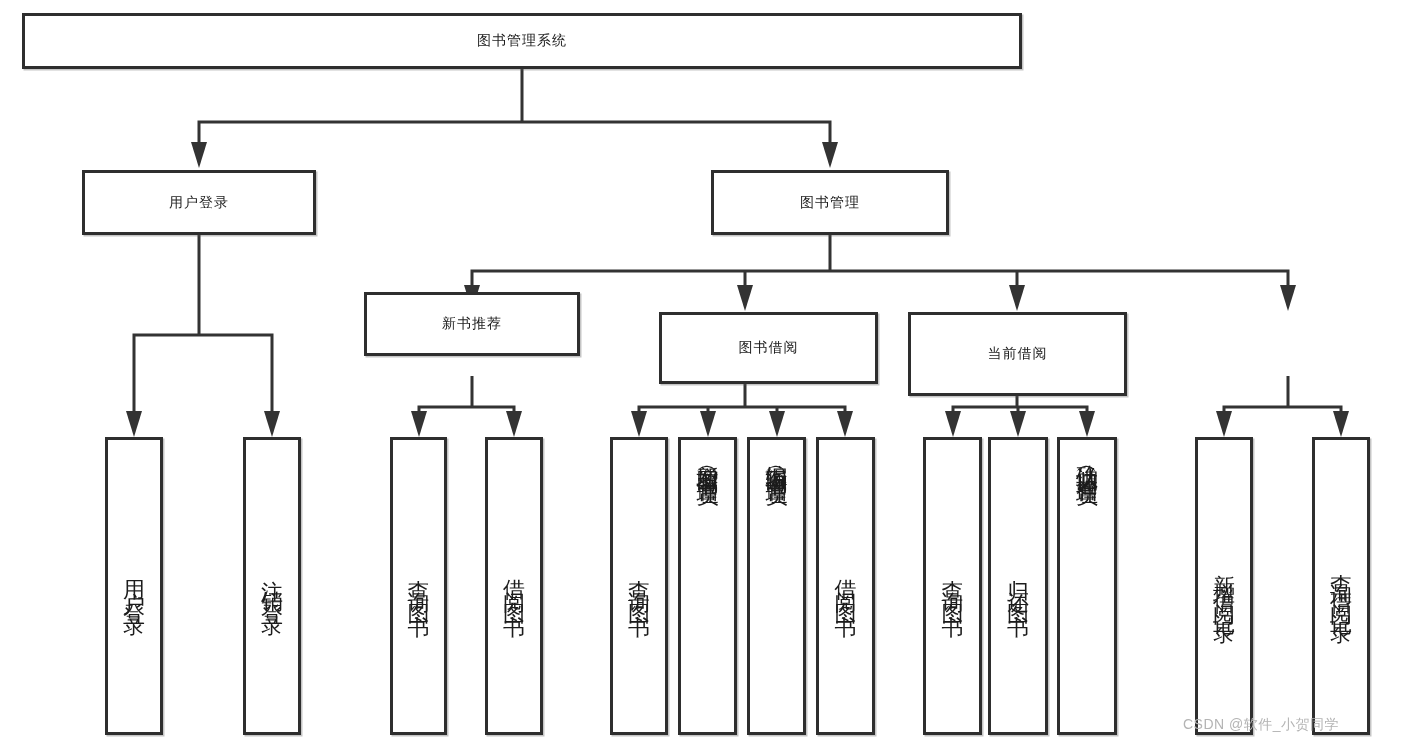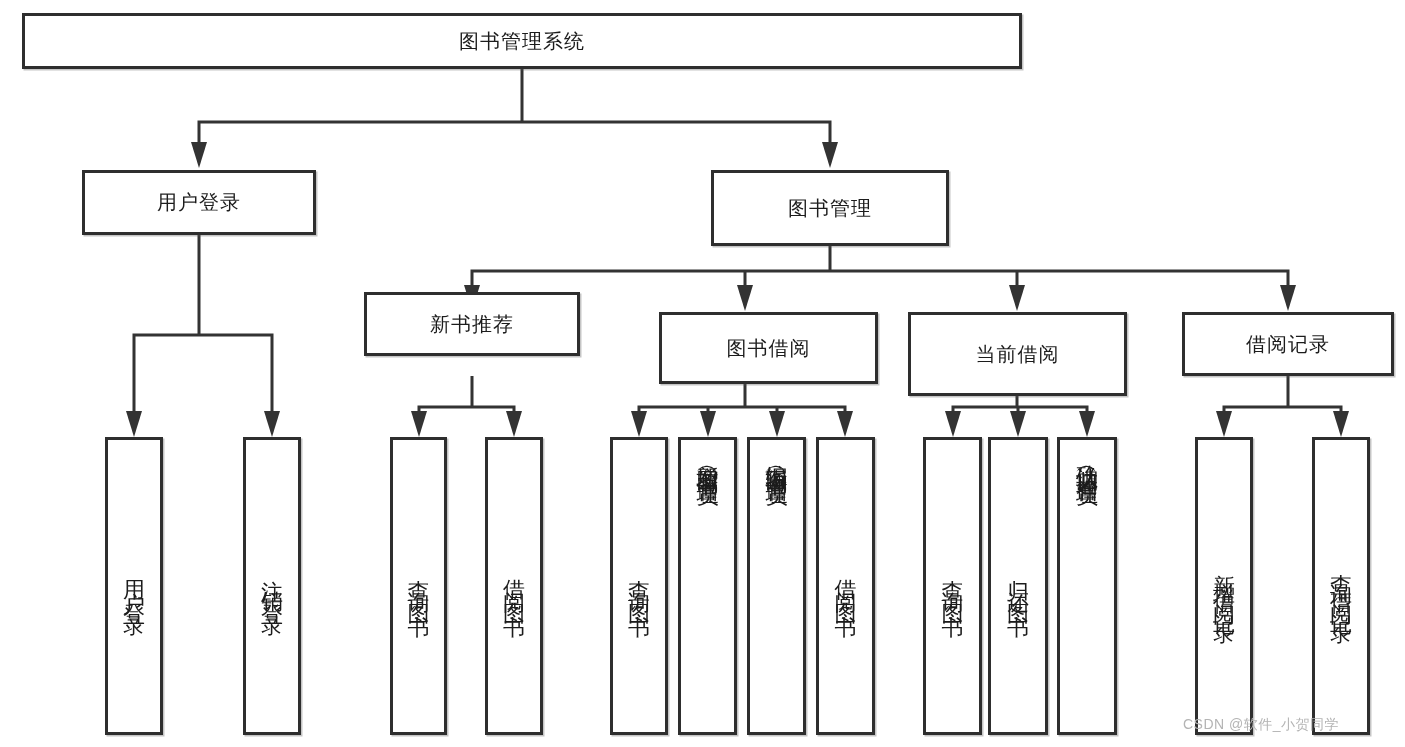--- a/index.html
+++ b/index.html
@@ -25,21 +25,21 @@
     background: #ffffff;
     border: 3px solid #2e2e2e;
     display: flex;
     align-items: center;
     justify-content: center;
     color: #1c1c1c;
     box-shadow: 1.5px 1.5px 0 rgba(90,90,90,0.35);
   }
 
   .node-h {
-    font-size: 20px;
+    font-size: 14px;
     letter-spacing: 1px;
     white-space: nowrap;
   }
 
   .node-v {
     font-size: 22px;
   }
   .node-v .vtext {
     writing-mode: vertical-rl;
     text-orientation: mixed;
@@ -102,26 +102,25 @@
     <polygon points="1079,411 1095,411 1087,437"></polygon>
 
     <path d="M1288 376 V408.5 M1222.5 407 H1342.5 M1224 407 V419 M1341 407 V419"></path>
     <polygon points="1216,411 1232,411 1224,437"></polygon>
     <polygon points="1333,411 1349,411 1341,437"></polygon>
   </svg>
 
   <div class="node node-h" style="left:22px; top:13px; width:1000px; height:56px;">图书管理系统</div>
 
   <div class="node node-h" style="left:82px; top:170px; width:234px; height:65px;">用户登录</div>
-  <div class="node node-h" style="left:711px; top:170px; width:238px; height:76px;font-family:Liberation Mono, monospace;">图书管理</div>
+  <div class="node node-h" style="left:711px; top:170px; width:238px; height:65px;font-family:Liberation Mono, monospace;">图书管理</div>
 
   <div class="node node-h" style="left:364px; top:292px; width:216px; height:64px;">新书推荐</div>
   <div class="node node-h" style="left:659px; top:312px; width:219px; height:72px;">图书借阅</div>
   <div class="node node-h" style="left:908px; top:312px; width:219px; height:84px;">当前借阅</div>
-  <div class="node node-h" style="left:1182px; top:312px; width:212px; height:64px;">借阅记录</div>
 
   <div class="node node-v ls-short" style="left:105px; top:437px; width:58px; height:298px;">
     <span class="vtext">用户登录</span>
   </div>
   <div class="node node-v ls-short" style="left:243px; top:437px; width:58px; height:298px;">
     <span class="vtext">注销登录</span>
   </div>
 
   <div class="node node-v ls-short" style="left:390px; top:437px; width:57px; height:298px;">
     <span class="vtext">查询图书</span>

